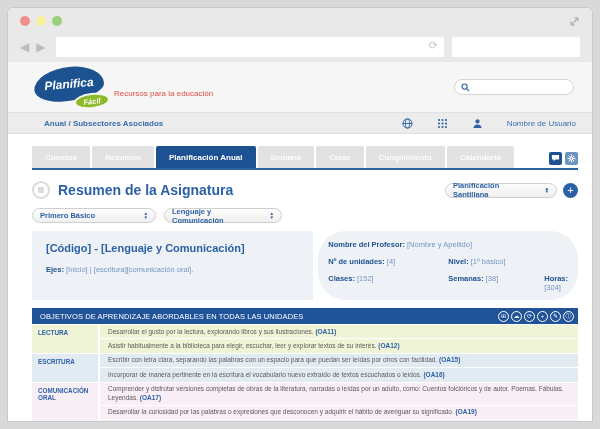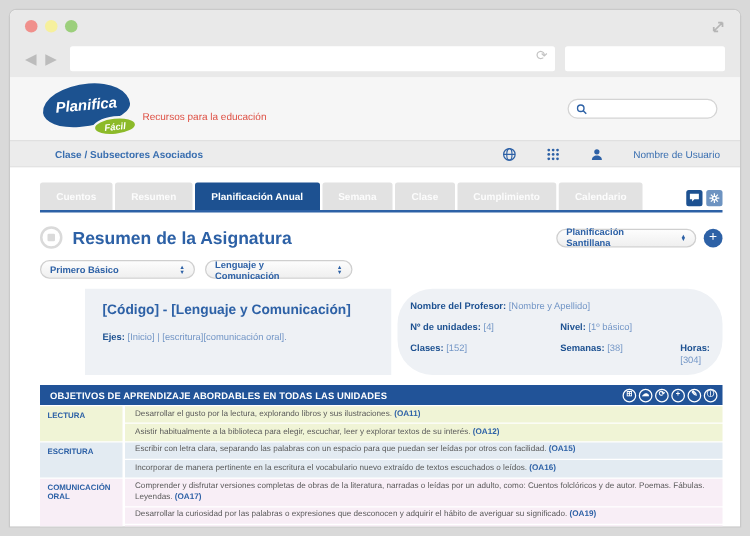--- a/index.html
+++ b/index.html
@@ -68,33 +68,33 @@
                  padding:0 7px; cursor:pointer; }
   .stepper { display:flex; flex-direction:column; align-items:center; line-height:3.4px; font-size:4.6px;
              color:#2d61a6; margin-left:8px; }
   .plusbtn { width:15px; height:15px; border-radius:50%; background:#2d61a6; color:#fff; font-size:11px;
              line-height:1; display:flex; align-items:center; justify-content:center; cursor:pointer; }
 
   .filterrow { display:flex; gap:8px; margin-top:9px; }
   .filterrow .select-pill.w1 { width:124px;align-items:center; } .filterrow .select-pill.w2 { width:118px;gap:28px; }
 
   .inforow { display:flex; gap:5px; margin-top:8px; }
-  .panel-left { width:300px; background:#eef1f5; padding:11px 14px 8px;margin-left:36px; }
+  .panel-left { width:300px; background:#eef1f5; padding:11px 14px 8px; }
   .subject-title { font-size:11px; color:#2d61a6; font-weight:bold; margin-bottom:11px; }
   .ejes { font-size:7.5px; color:#7396c6; }
   .ejes .lbl { color:#1d5191; font-weight:bold; }
   .panel-right { flex:1; background:#eef1f5; padding:9px 10px 8px;border-radius:28px; }
   .pr-grid { display:grid; grid-template-columns:120px 96px 1fr; row-gap:8px; font-size:7.5px; }
   .span3 { grid-column:1 / 4; }
   .span2 { grid-column:2 / 4; }
   .pr-grid .lbl { color:#1d5191; font-weight:bold; }
   .pr-grid .val { color:#7396c6; }
 
   .objbar { margin-top:8px; height:16px; background:#215398; color:#fff; display:flex; align-items:center;
-            padding:0 4px 0 8px; font-size:7.5px; font-weight:bold; letter-spacing:0.1px;gap:24px; }
+            padding:0 4px 0 8px; font-size:7.5px; font-weight:normal; letter-spacing:0.1px;gap:24px; }
   .obj-icons { margin-left:auto; display:flex; gap:2px; }
   .obj-icon { width:11px; height:11px; border:1px solid #fff; border-radius:50%; color:#fff;
               font-size:6px; line-height:1; display:flex; align-items:center; justify-content:center; cursor:pointer; }
 
   .group { display:flex; margin-top:1px; }
   .group-label { width:66px; flex:0 0 auto; margin-right:2px; padding:4px 3px 0 6px;
                  font-size:6.3px; font-weight:bold; color:#2d61a6; }
   .group-items { flex:1; display:flex; flex-direction:column; gap:1px; }
   .oitem { padding:2.5px 8px; font-size:6.5px; color:#5a5a5a; line-height:1.3; }
   .oitem .code { color:#2d61a6; font-weight:bold; }
@@ -141,21 +141,21 @@
         <svg width="9" height="9" viewBox="0 0 9 9">
             <circle cx="3.6" cy="3.6" r="2.6" stroke="#2d61a6" stroke-width="1.1" fill="none"></circle>
             <path d="M5.6 5.6L8 8" stroke="#2d61a6" stroke-width="1.1"></path>
           </svg>
       </span>
       <span></span>
     </div>
   </div>
 
   <div class="crumbbar">
-    <span class="crumb">Clase / Subsectores Asociados</span>
+    <span class="crumb">Anual / Subsectores Asociados</span>
     <div class="crumb-right">
       <span>
         <svg width="11" height="11" viewBox="0 0 11 11">
             <circle cx="5.5" cy="5.5" r="4.6" stroke="#2d61a6" stroke-width="1" fill="none"></circle>
             <ellipse cx="5.5" cy="5.5" rx="2.1" ry="4.6" stroke="#2d61a6" stroke-width="0.9" fill="none"></ellipse>
             <path d="M1 5.5h9" stroke="#2d61a6" stroke-width="0.9"></path>
           </svg>
       </span>
       <span>
         <svg width="11" height="11" viewBox="0 0 11 11">

